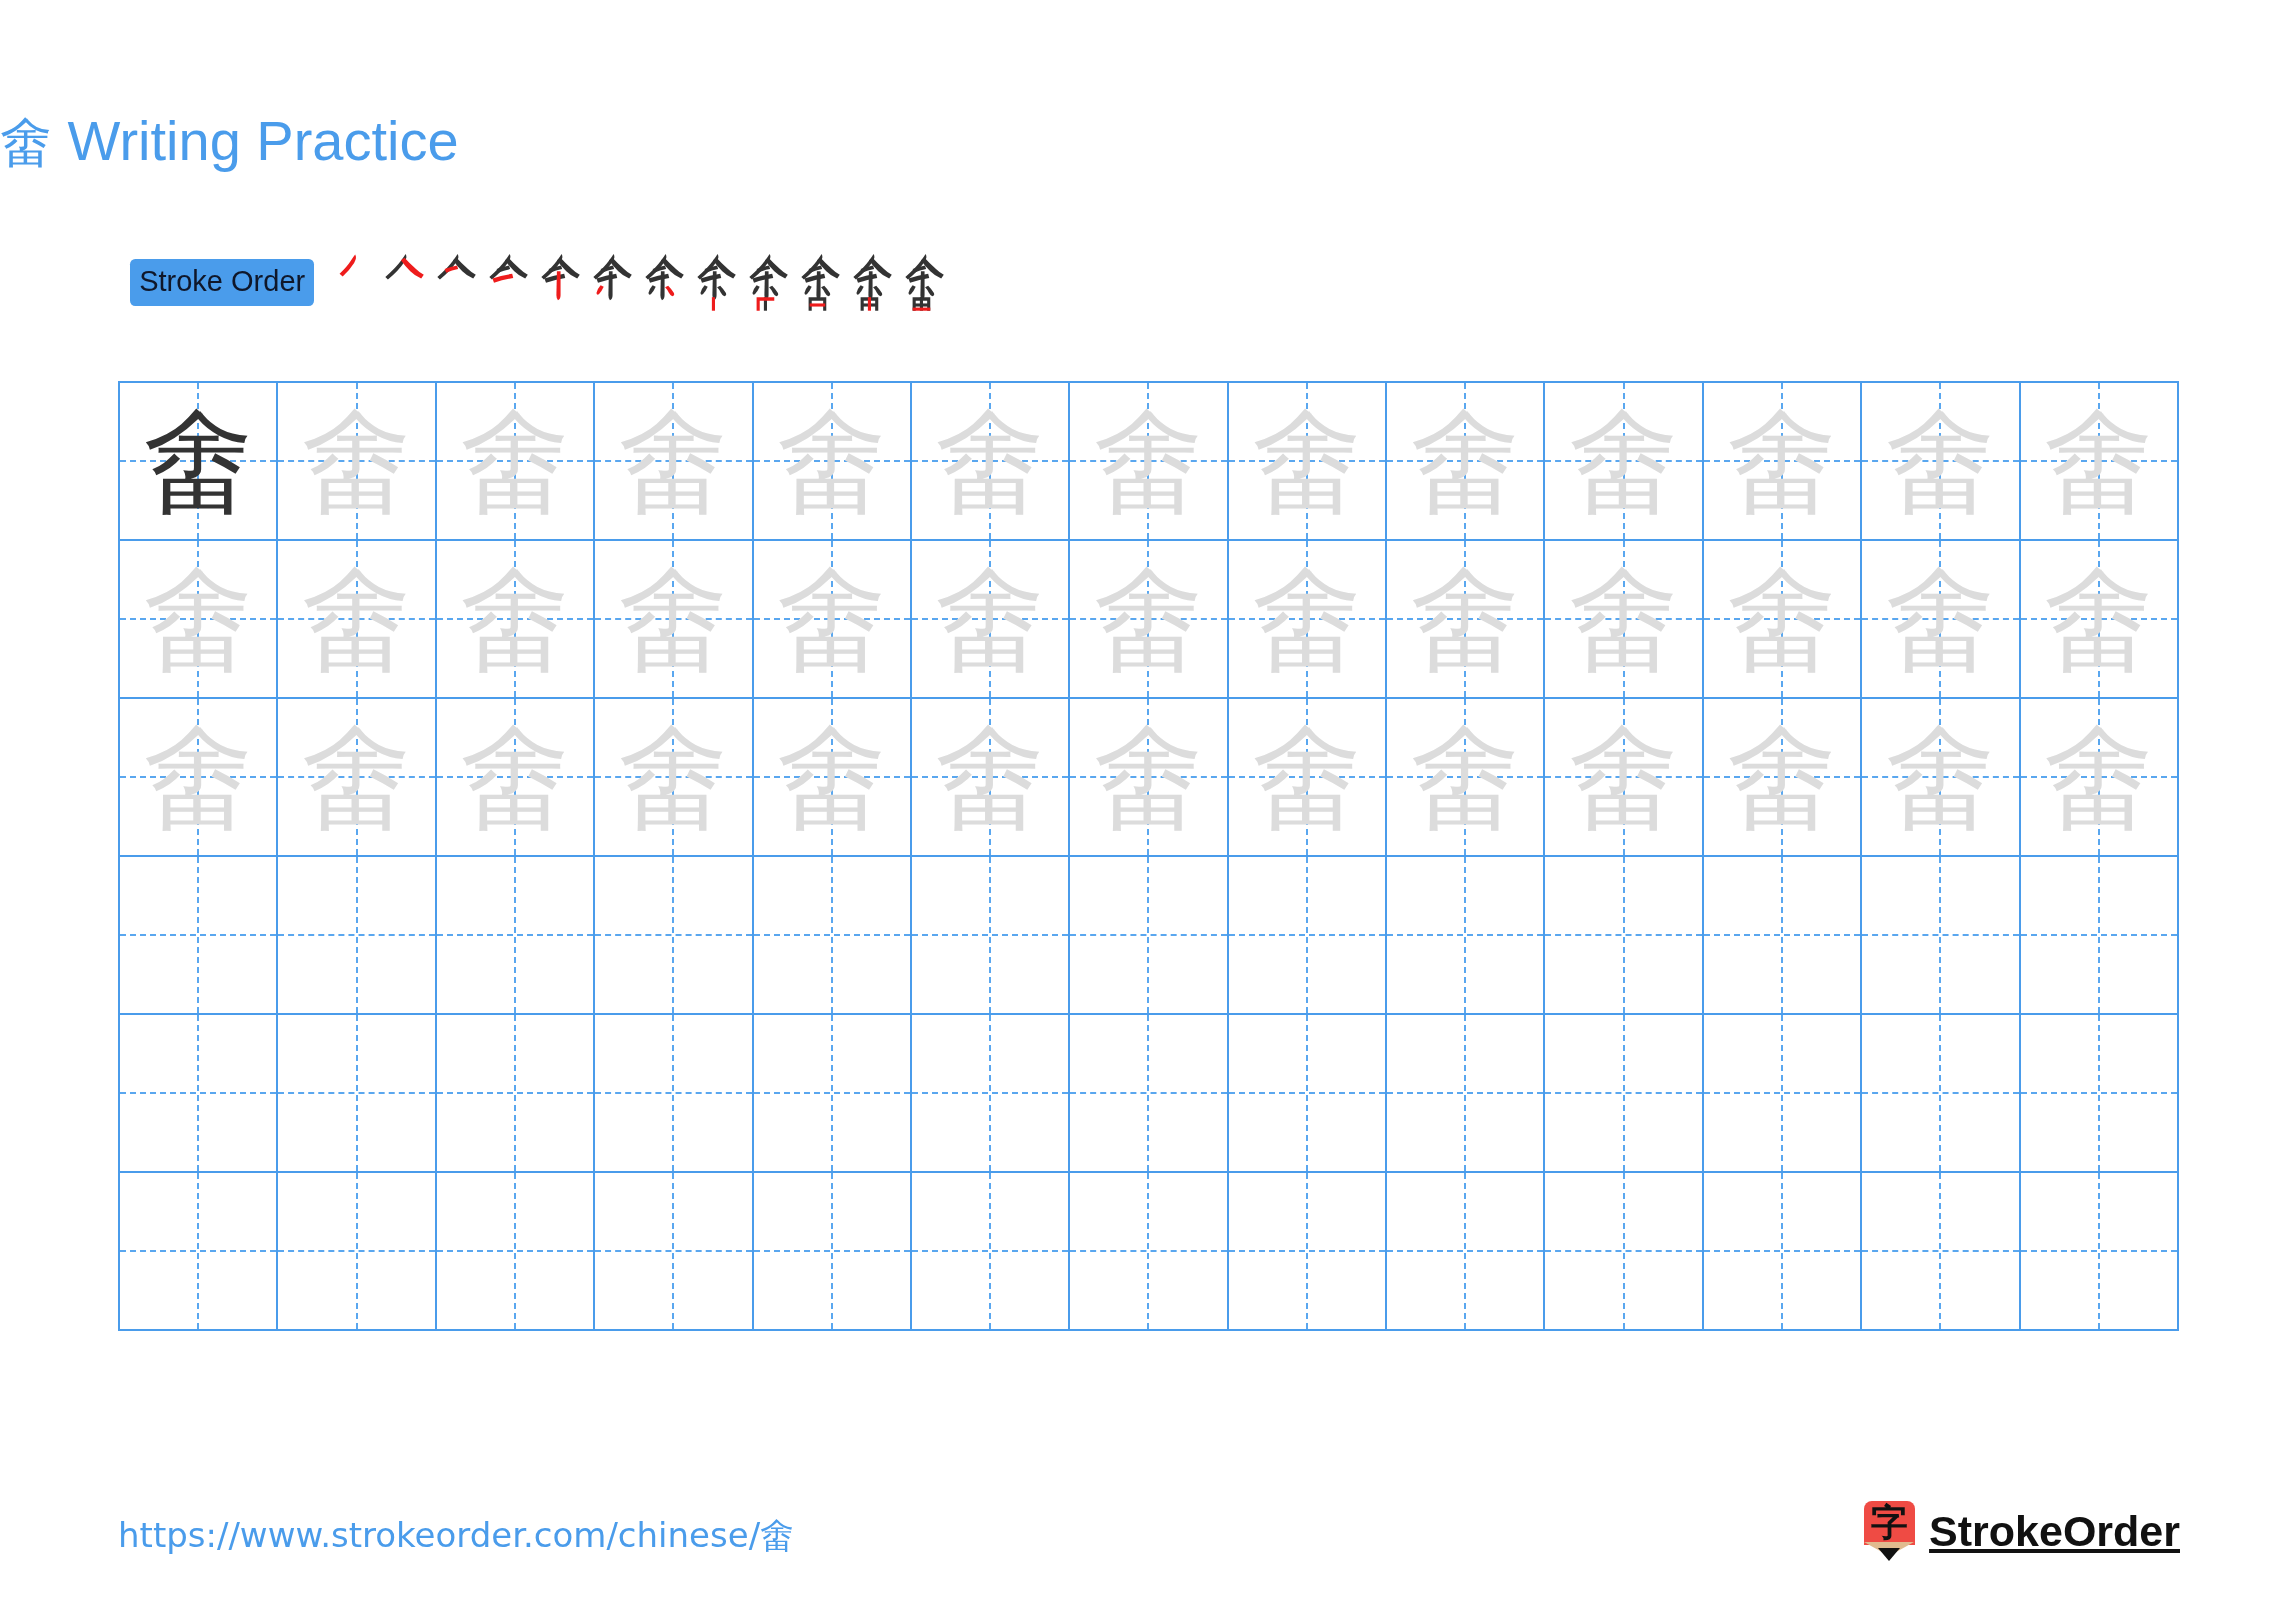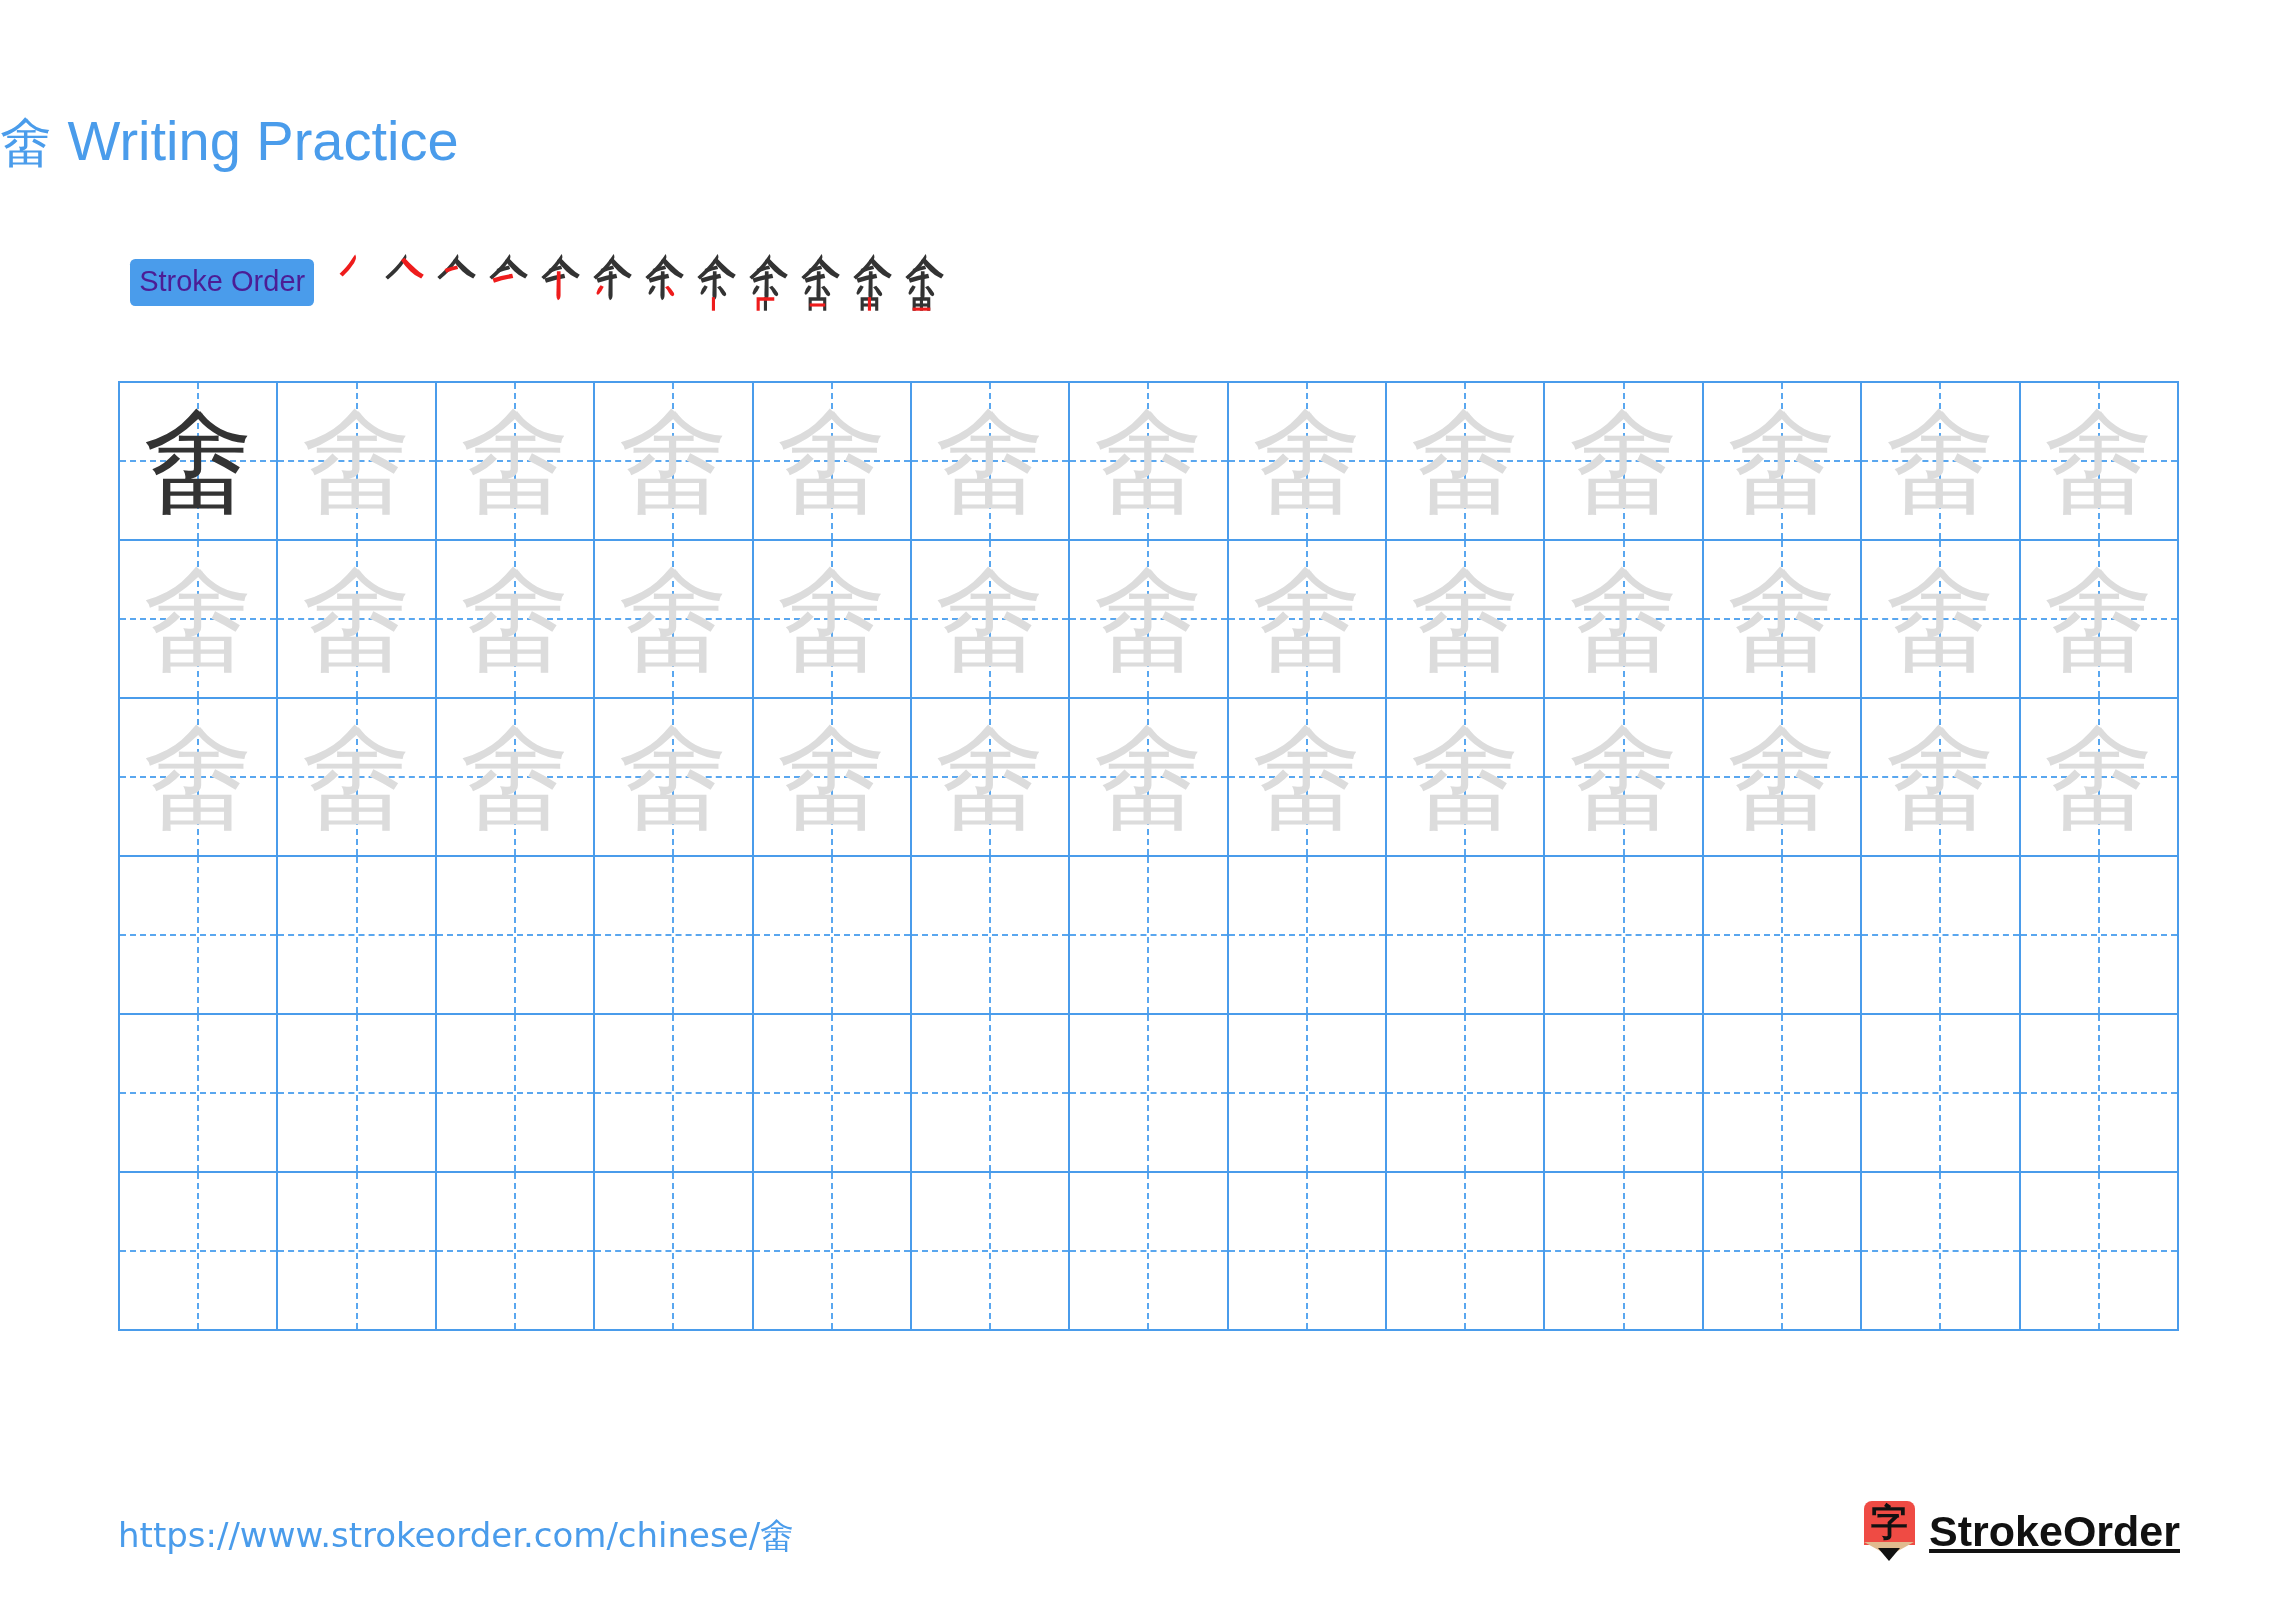--- a/index.html
+++ b/index.html
@@ -37,21 +37,21 @@
   #stroke-order-row {
     position: absolute;
     top: 250px;
     left: 130px;
     display: flex;
     align-items: center;
     height: 65px;
   }
   #stroke-order-badge {
     background: #4a9ceb;
-    color: #4c1d95;
+    color: #0f172a;
     font-size: 29px;
     line-height: 1;
     padding: 7.9px 9.2px 10.5px 9.2px;
     border-radius: 5.2px;
     white-space: nowrap;
     font-family: "Liberation Sans", sans-serif;
   }
   #stroke-steps {
     display: flex;
     align-items: flex-start;

